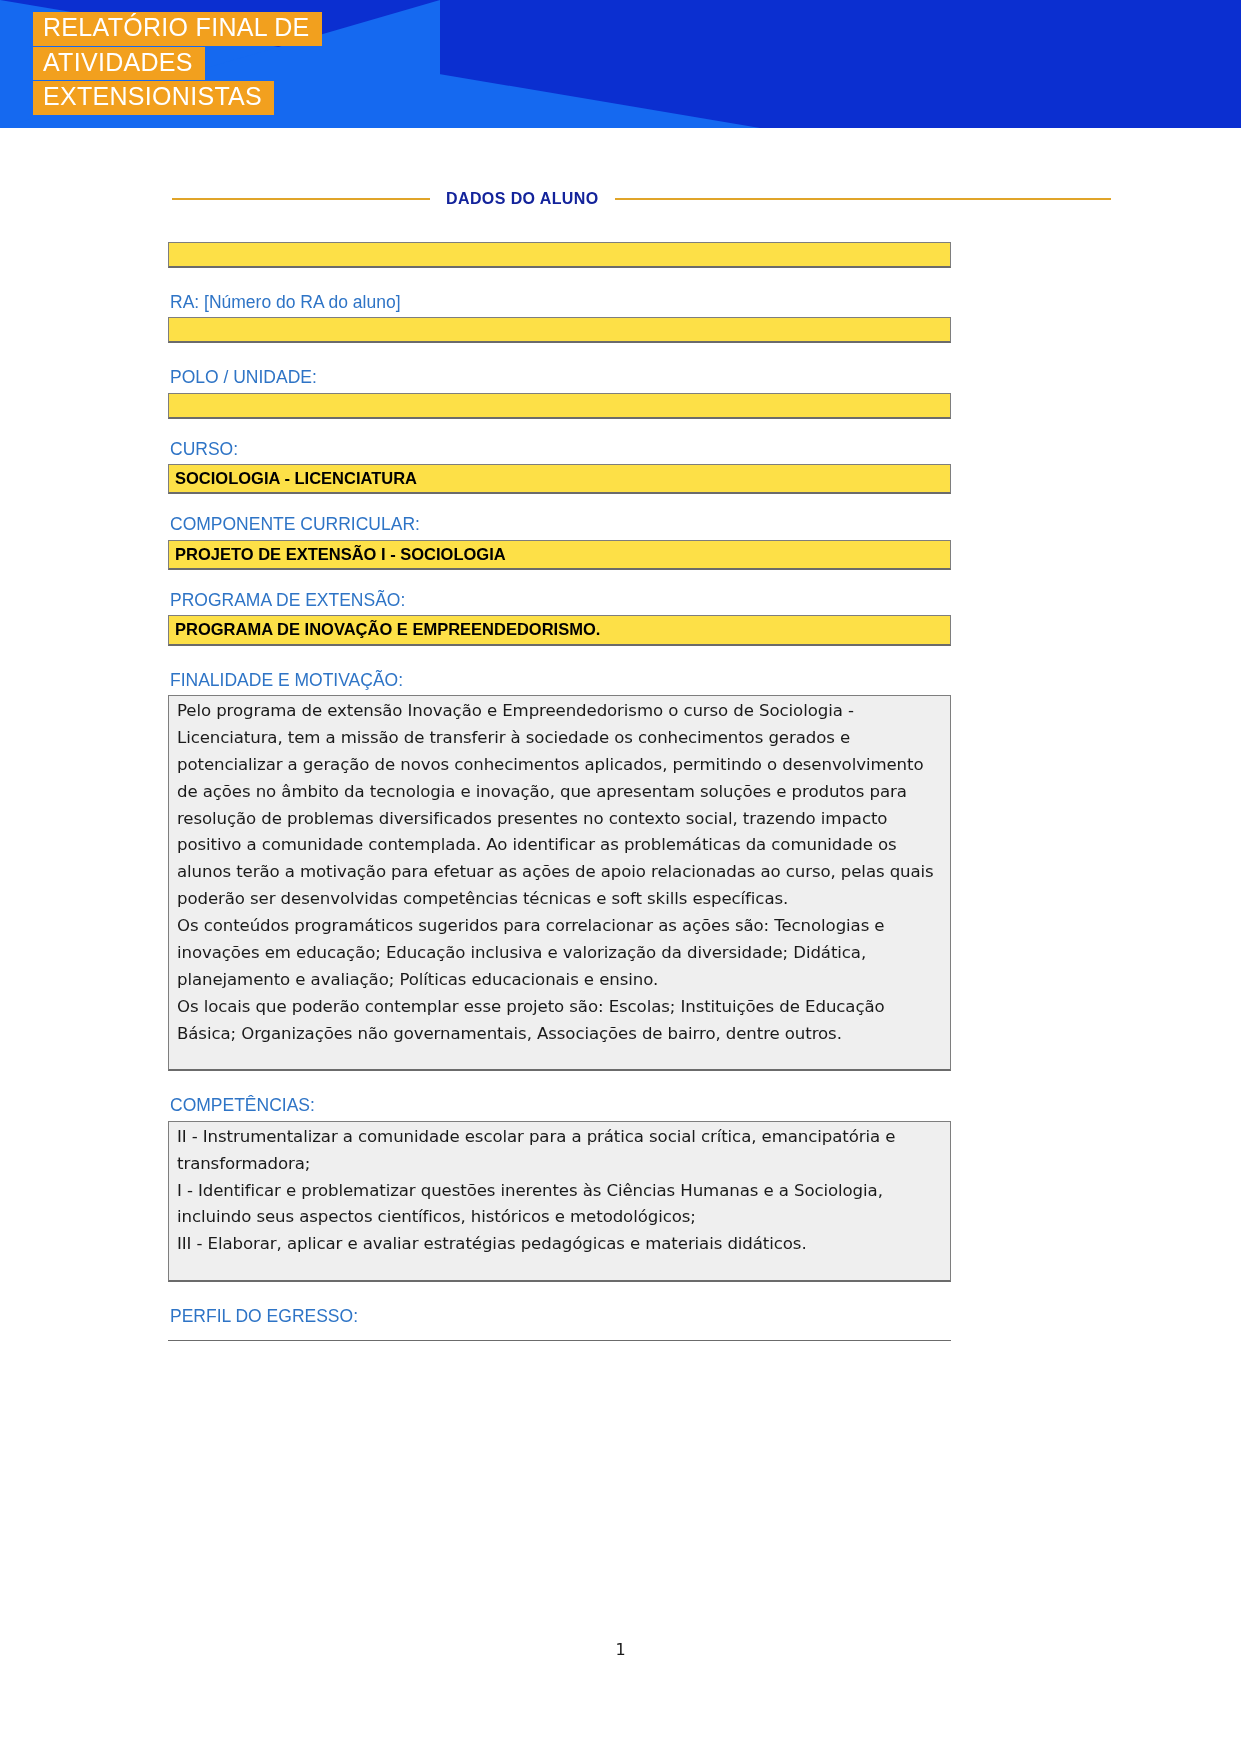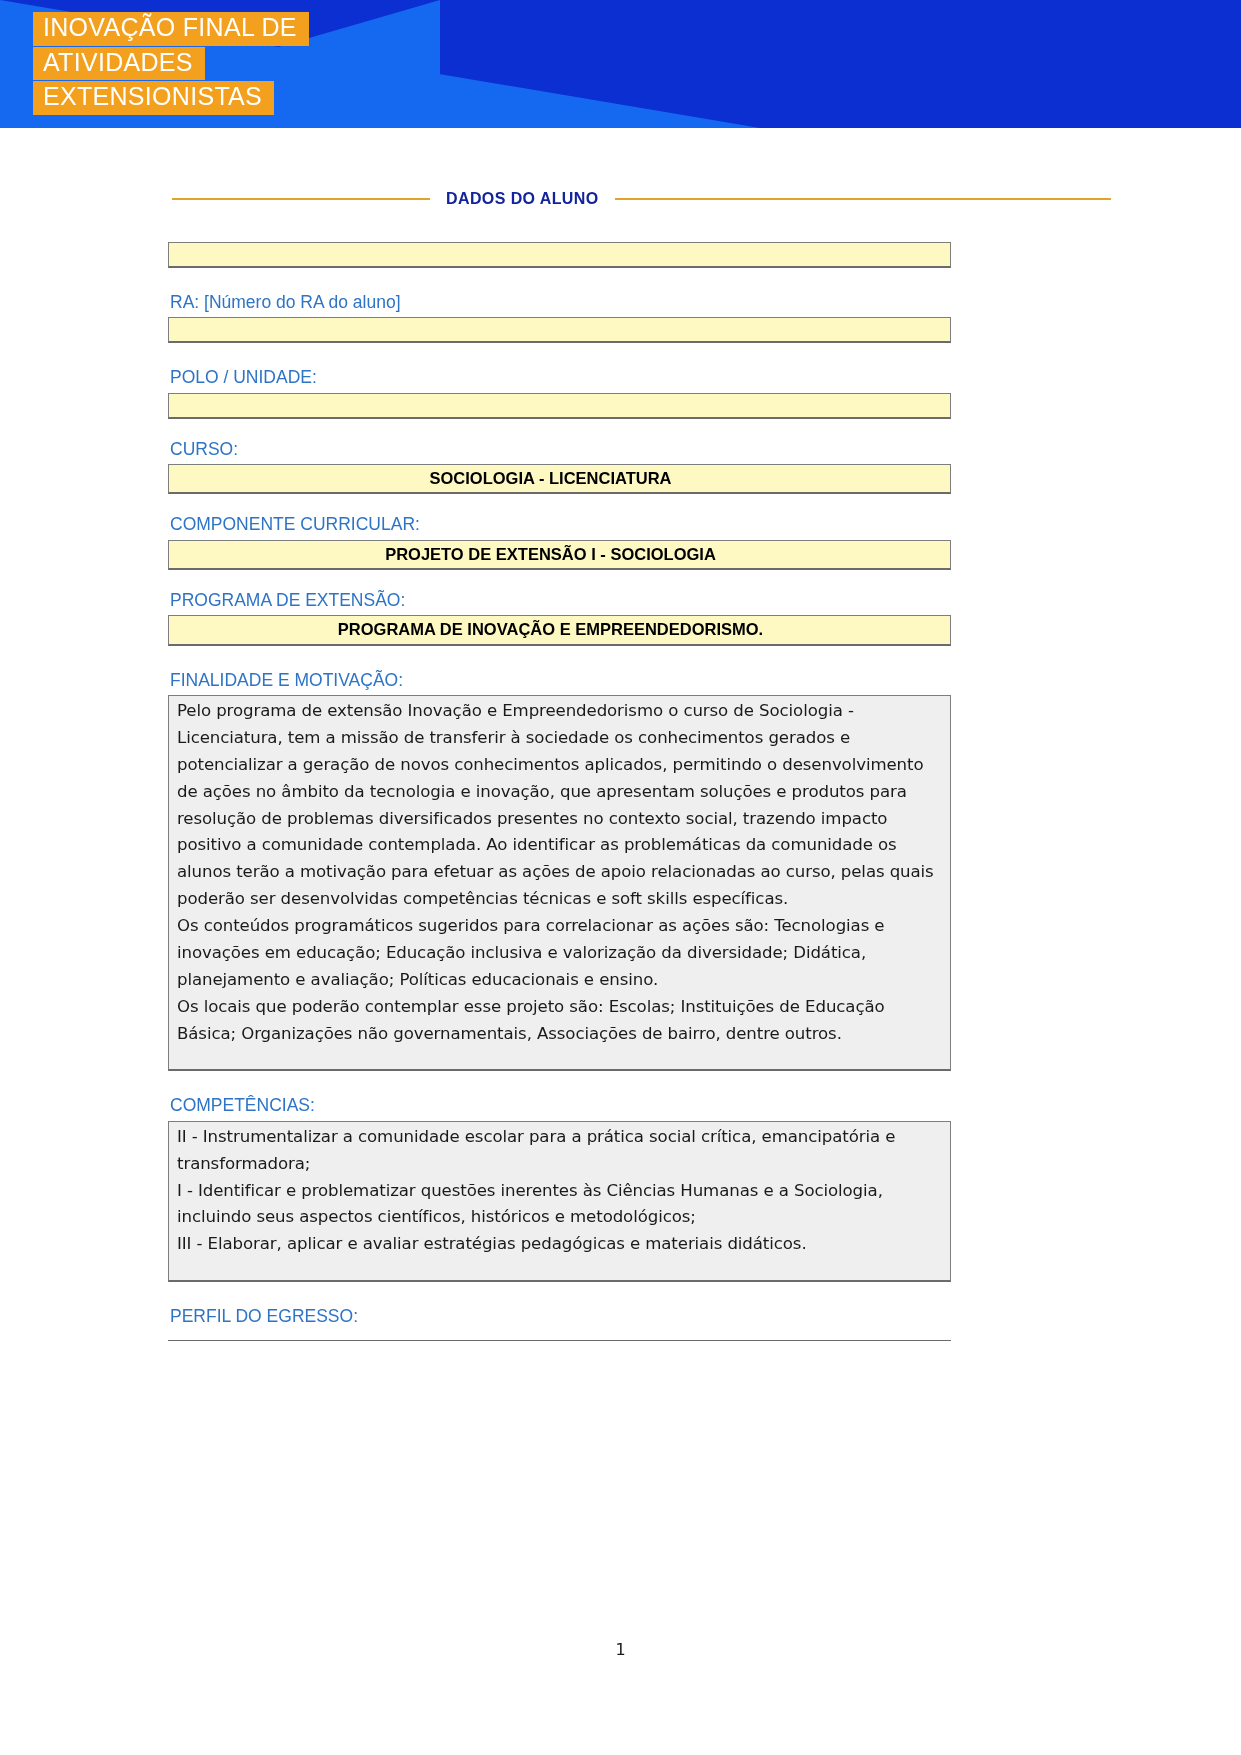--- a/index.html
+++ b/index.html
@@ -102,25 +102,24 @@
   .field-label {
     color: #2e74c6;
     font-size: 17.5px;
     line-height: 1.45;
     padding: 0 0 2px 2px;
     font-weight: 400;
   }
   .field-box {
     border: 1px solid #7e7e7e;
     border-bottom: 2px solid #6b6b6b;
-    background: #fef9c3;
+    background: #fde047;
     min-height: 24px;
     box-sizing: border-box;
     padding: 2px 24px 3px 6px;
-    text-align: center;
   }
   .field-box.empty {
     height: 26px;
   }
   .field-value {
     font-size: 16.5px;
     font-weight: bold;
     color: #000000;
     line-height: 1.35;
     white-space: nowrap;
@@ -161,21 +160,21 @@
     font-family: "DejaVu Sans", sans-serif;
   }
 </style>
 </head>
 <body>
 
 <div class="banner">
   <div class="banner-diag"></div>
   <div class="banner-diag2"></div>
   <div class="banner-titlewrap">
-    <div class="banner-line">INOVAÇÃO FINAL DE</div>
+    <div class="banner-line">RELATÓRIO FINAL DE</div>
     <div class="banner-line">ATIVIDADES</div>
     <div class="banner-line">EXTENSIONISTAS</div>
   </div>
 </div>
 
 <div class="page">
 
   <div class="section-title-row">
     <div class="rule rule-left"></div>
     <div class="section-title">DADOS DO ALUNO</div>

